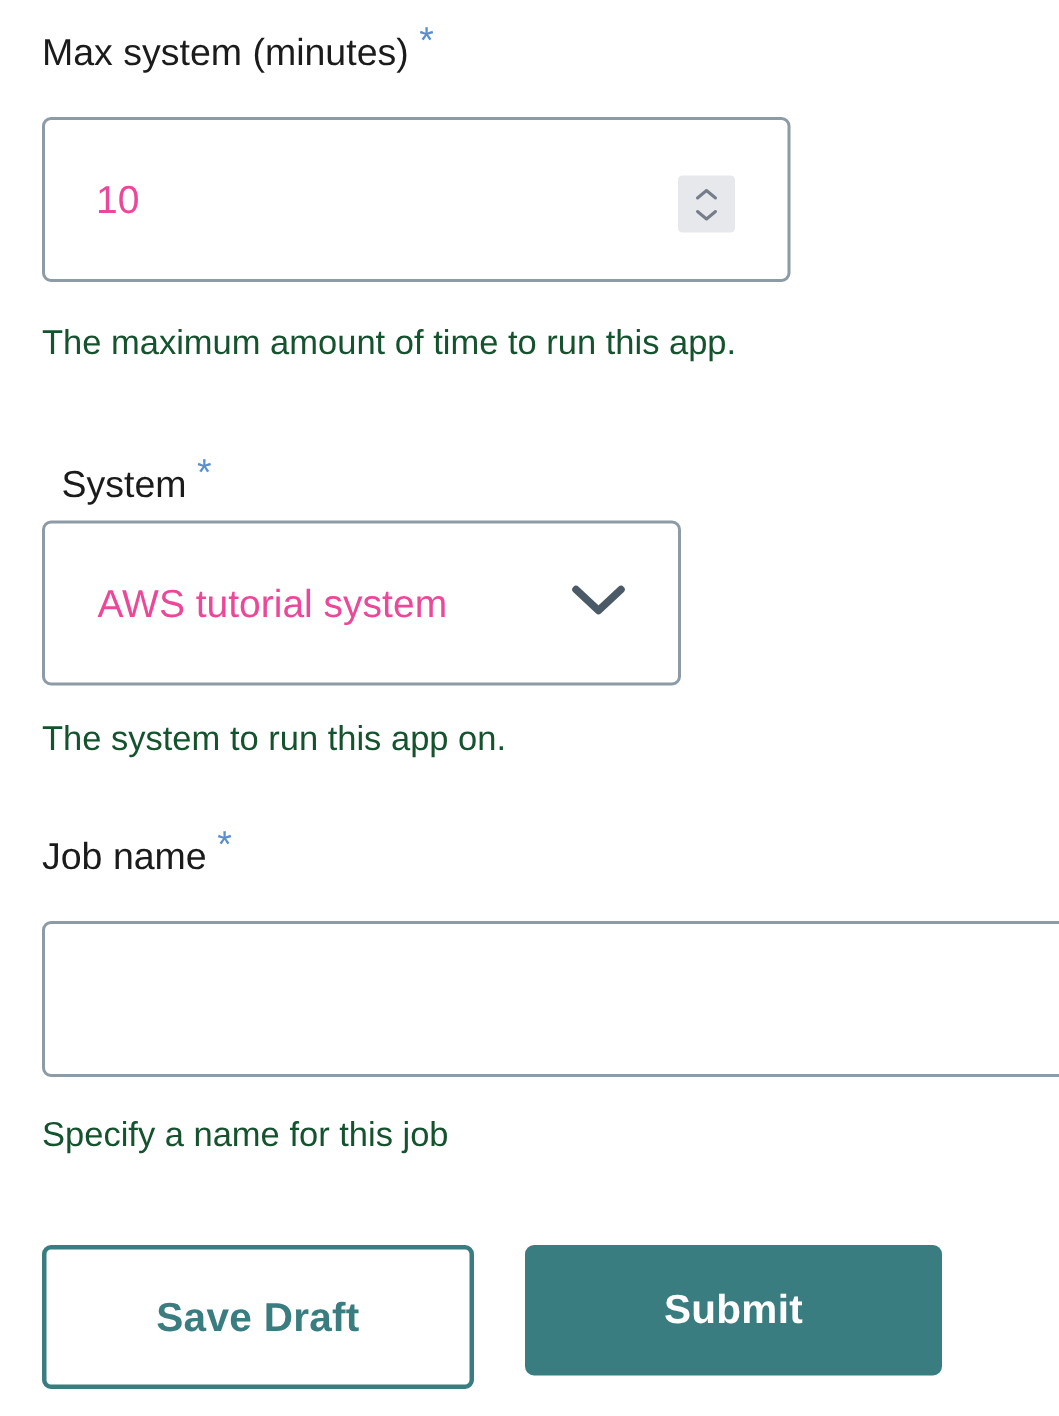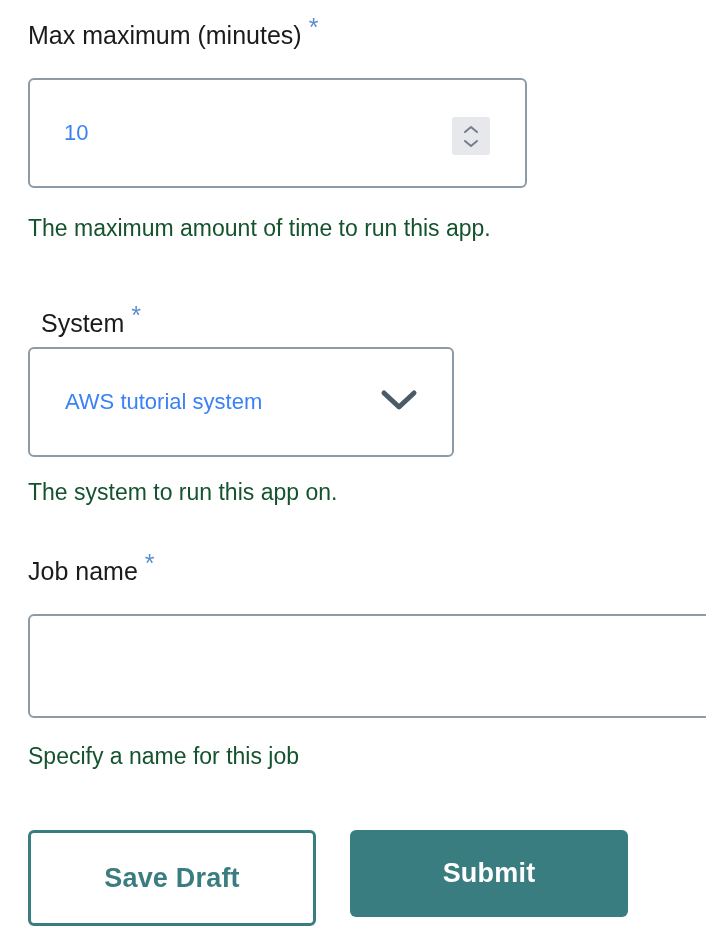--- a/index.html
+++ b/index.html
@@ -57,23 +57,23 @@
   .control {
     position: absolute;
     box-sizing: border-box;
     background: #ffffff;
     border: 2px solid #8c9ba5;
     border-radius: 6px;
   }
 
   .control-value {
     position: absolute;
-    font-size: 22px;
+    font-size: 26px;
     line-height: 30px;
-    color: #3b82f6;
+    color: #ec4899;
     white-space: nowrap;
   }
 
   
   #runtime-box {
     left: 28px;
     top: 78px;
     width: 499px;
     height: 110px;
   }
@@ -164,21 +164,21 @@
     border: none;
     color: #ffffff;
   }
 </style>
 </head>
 <body>
 
 <div class="form">
 
   <div class="field-label" style="left:28px; top:20px;">
-    <span>Max maximum (minutes)</span><span class="req-star">*</span>
+    <span>Max system (minutes)</span><span class="req-star">*</span>
   </div>
 
   <div class="control" id="runtime-box"></div>
 
   <div class="control-value" id="runtime-value">10</div>
 
   <div id="runtime-spinner">
     <svg class="spin-chevron" viewBox="0 0 16 9">
       <polyline points="2,7 8,2 14,7" fill="none" stroke="#767d8a" stroke-width="2" stroke-linecap="round" stroke-linejoin="round"></polyline>
     </svg>

